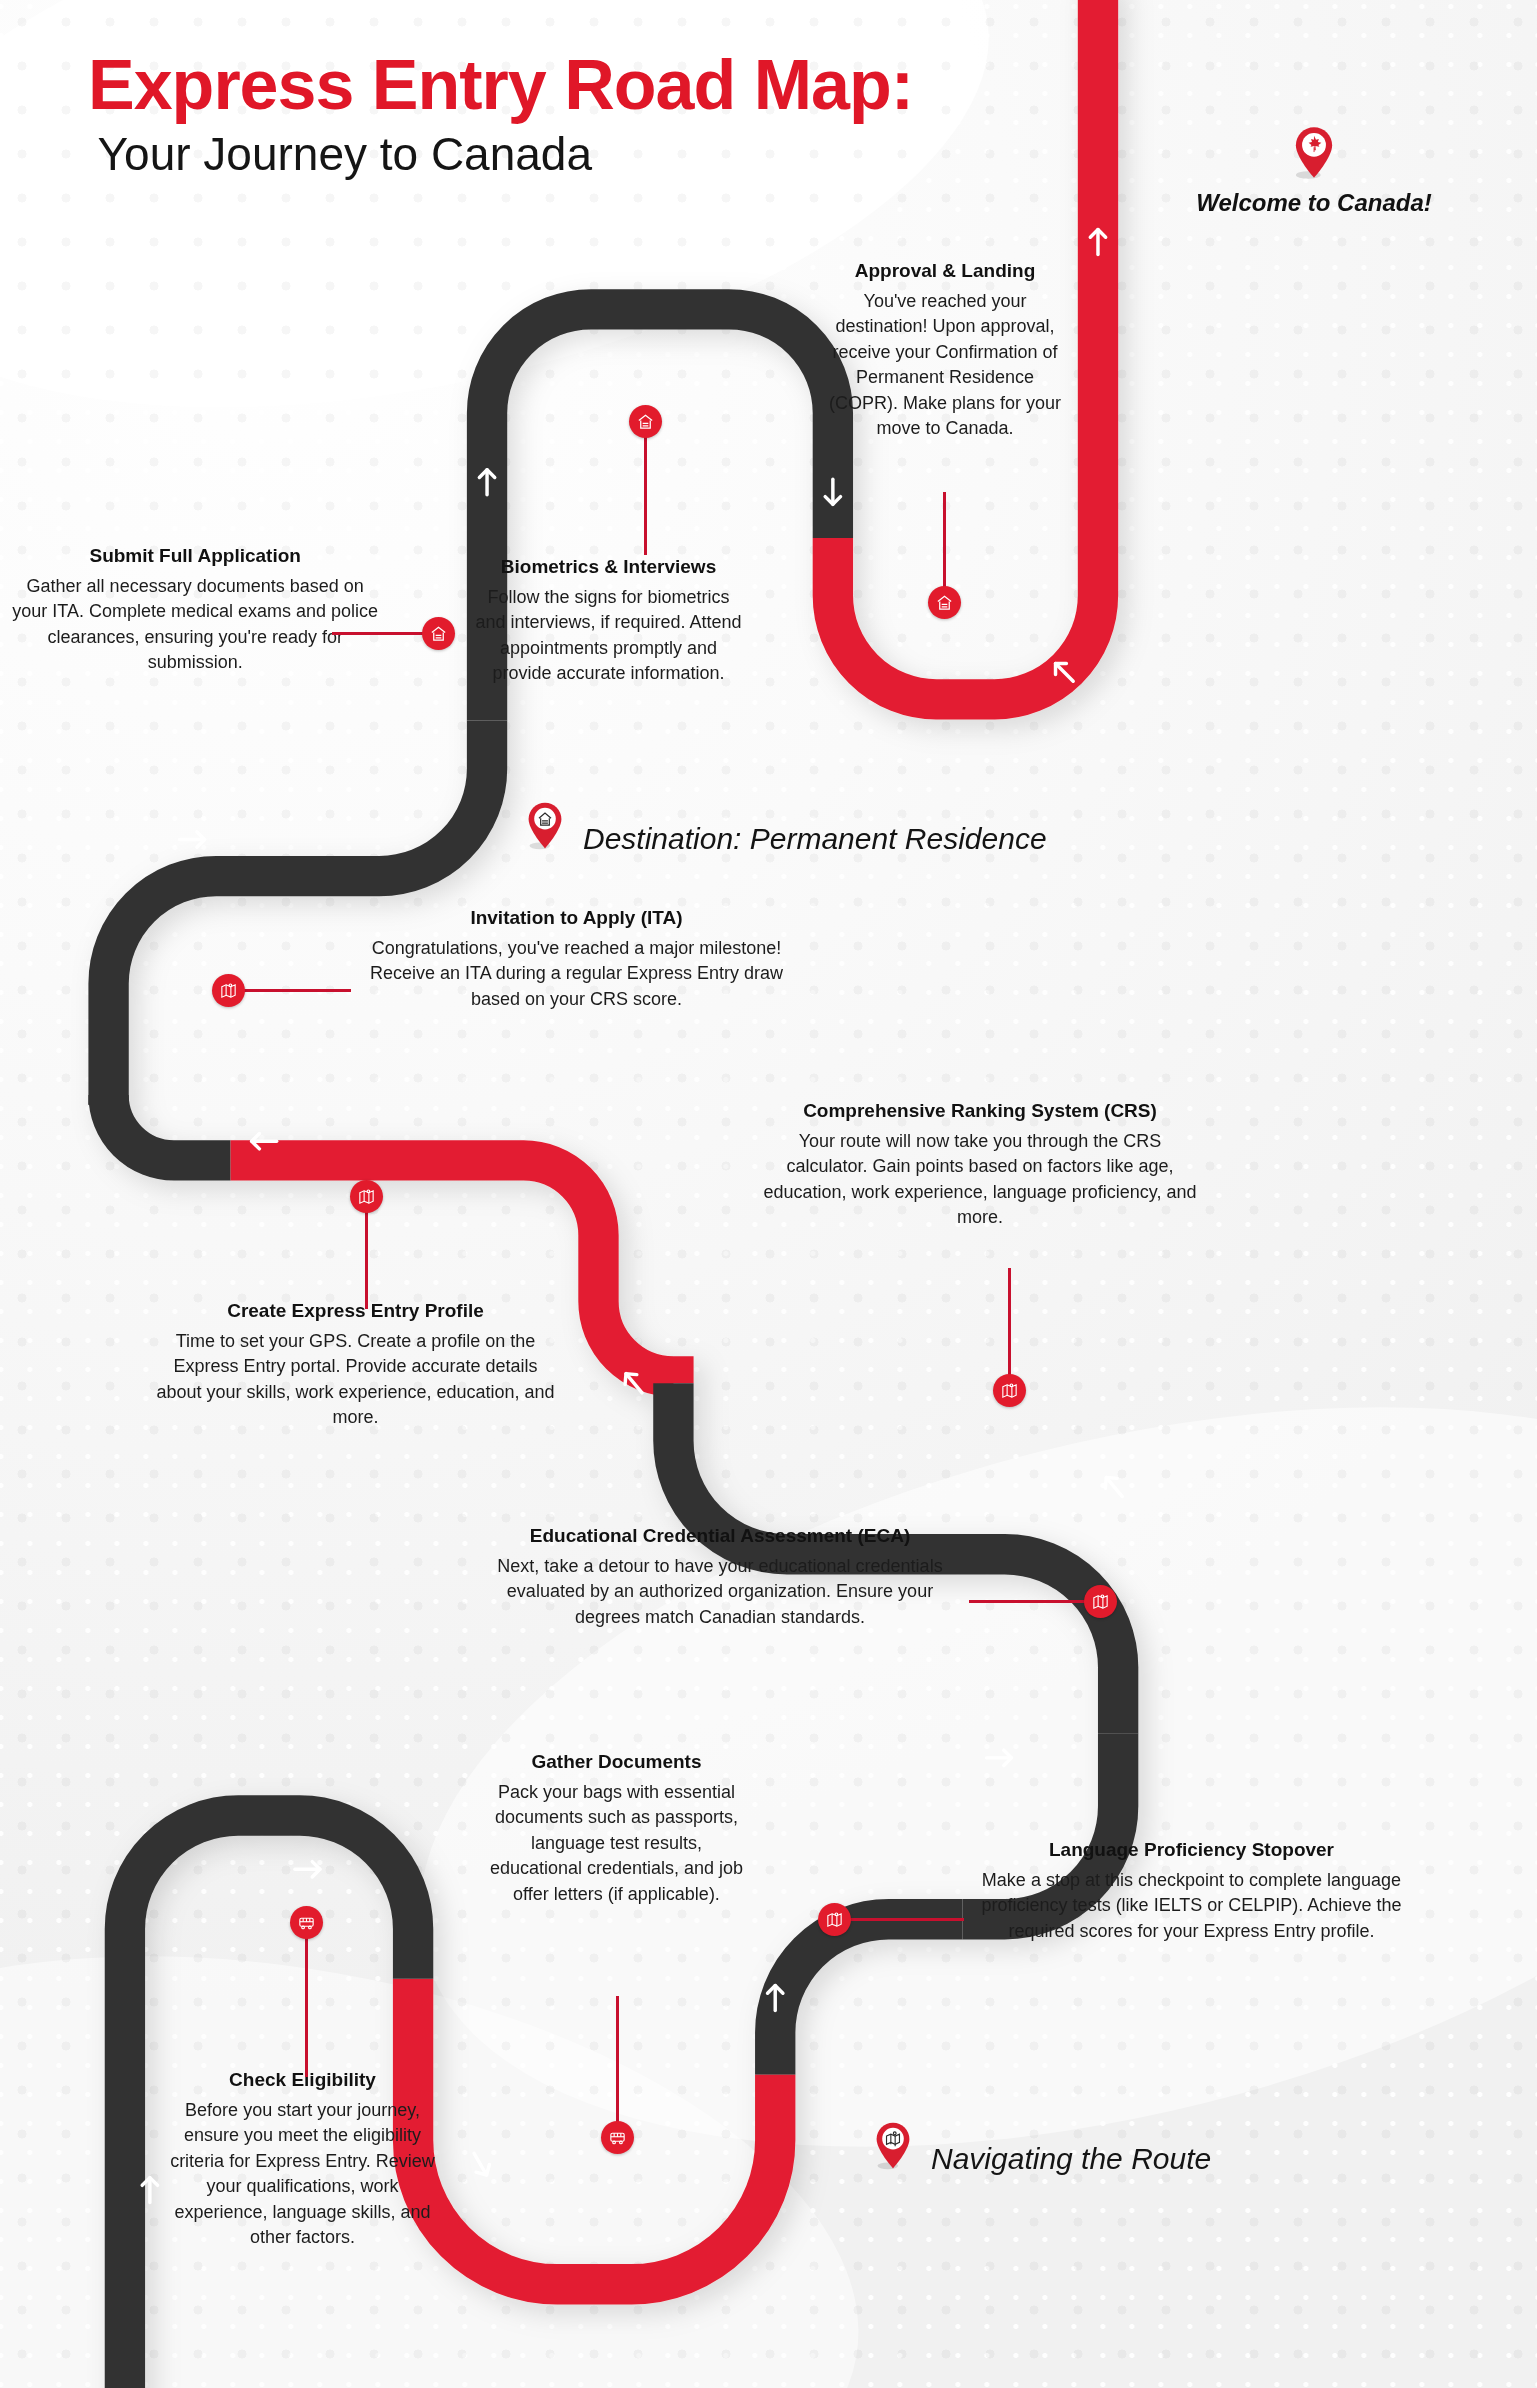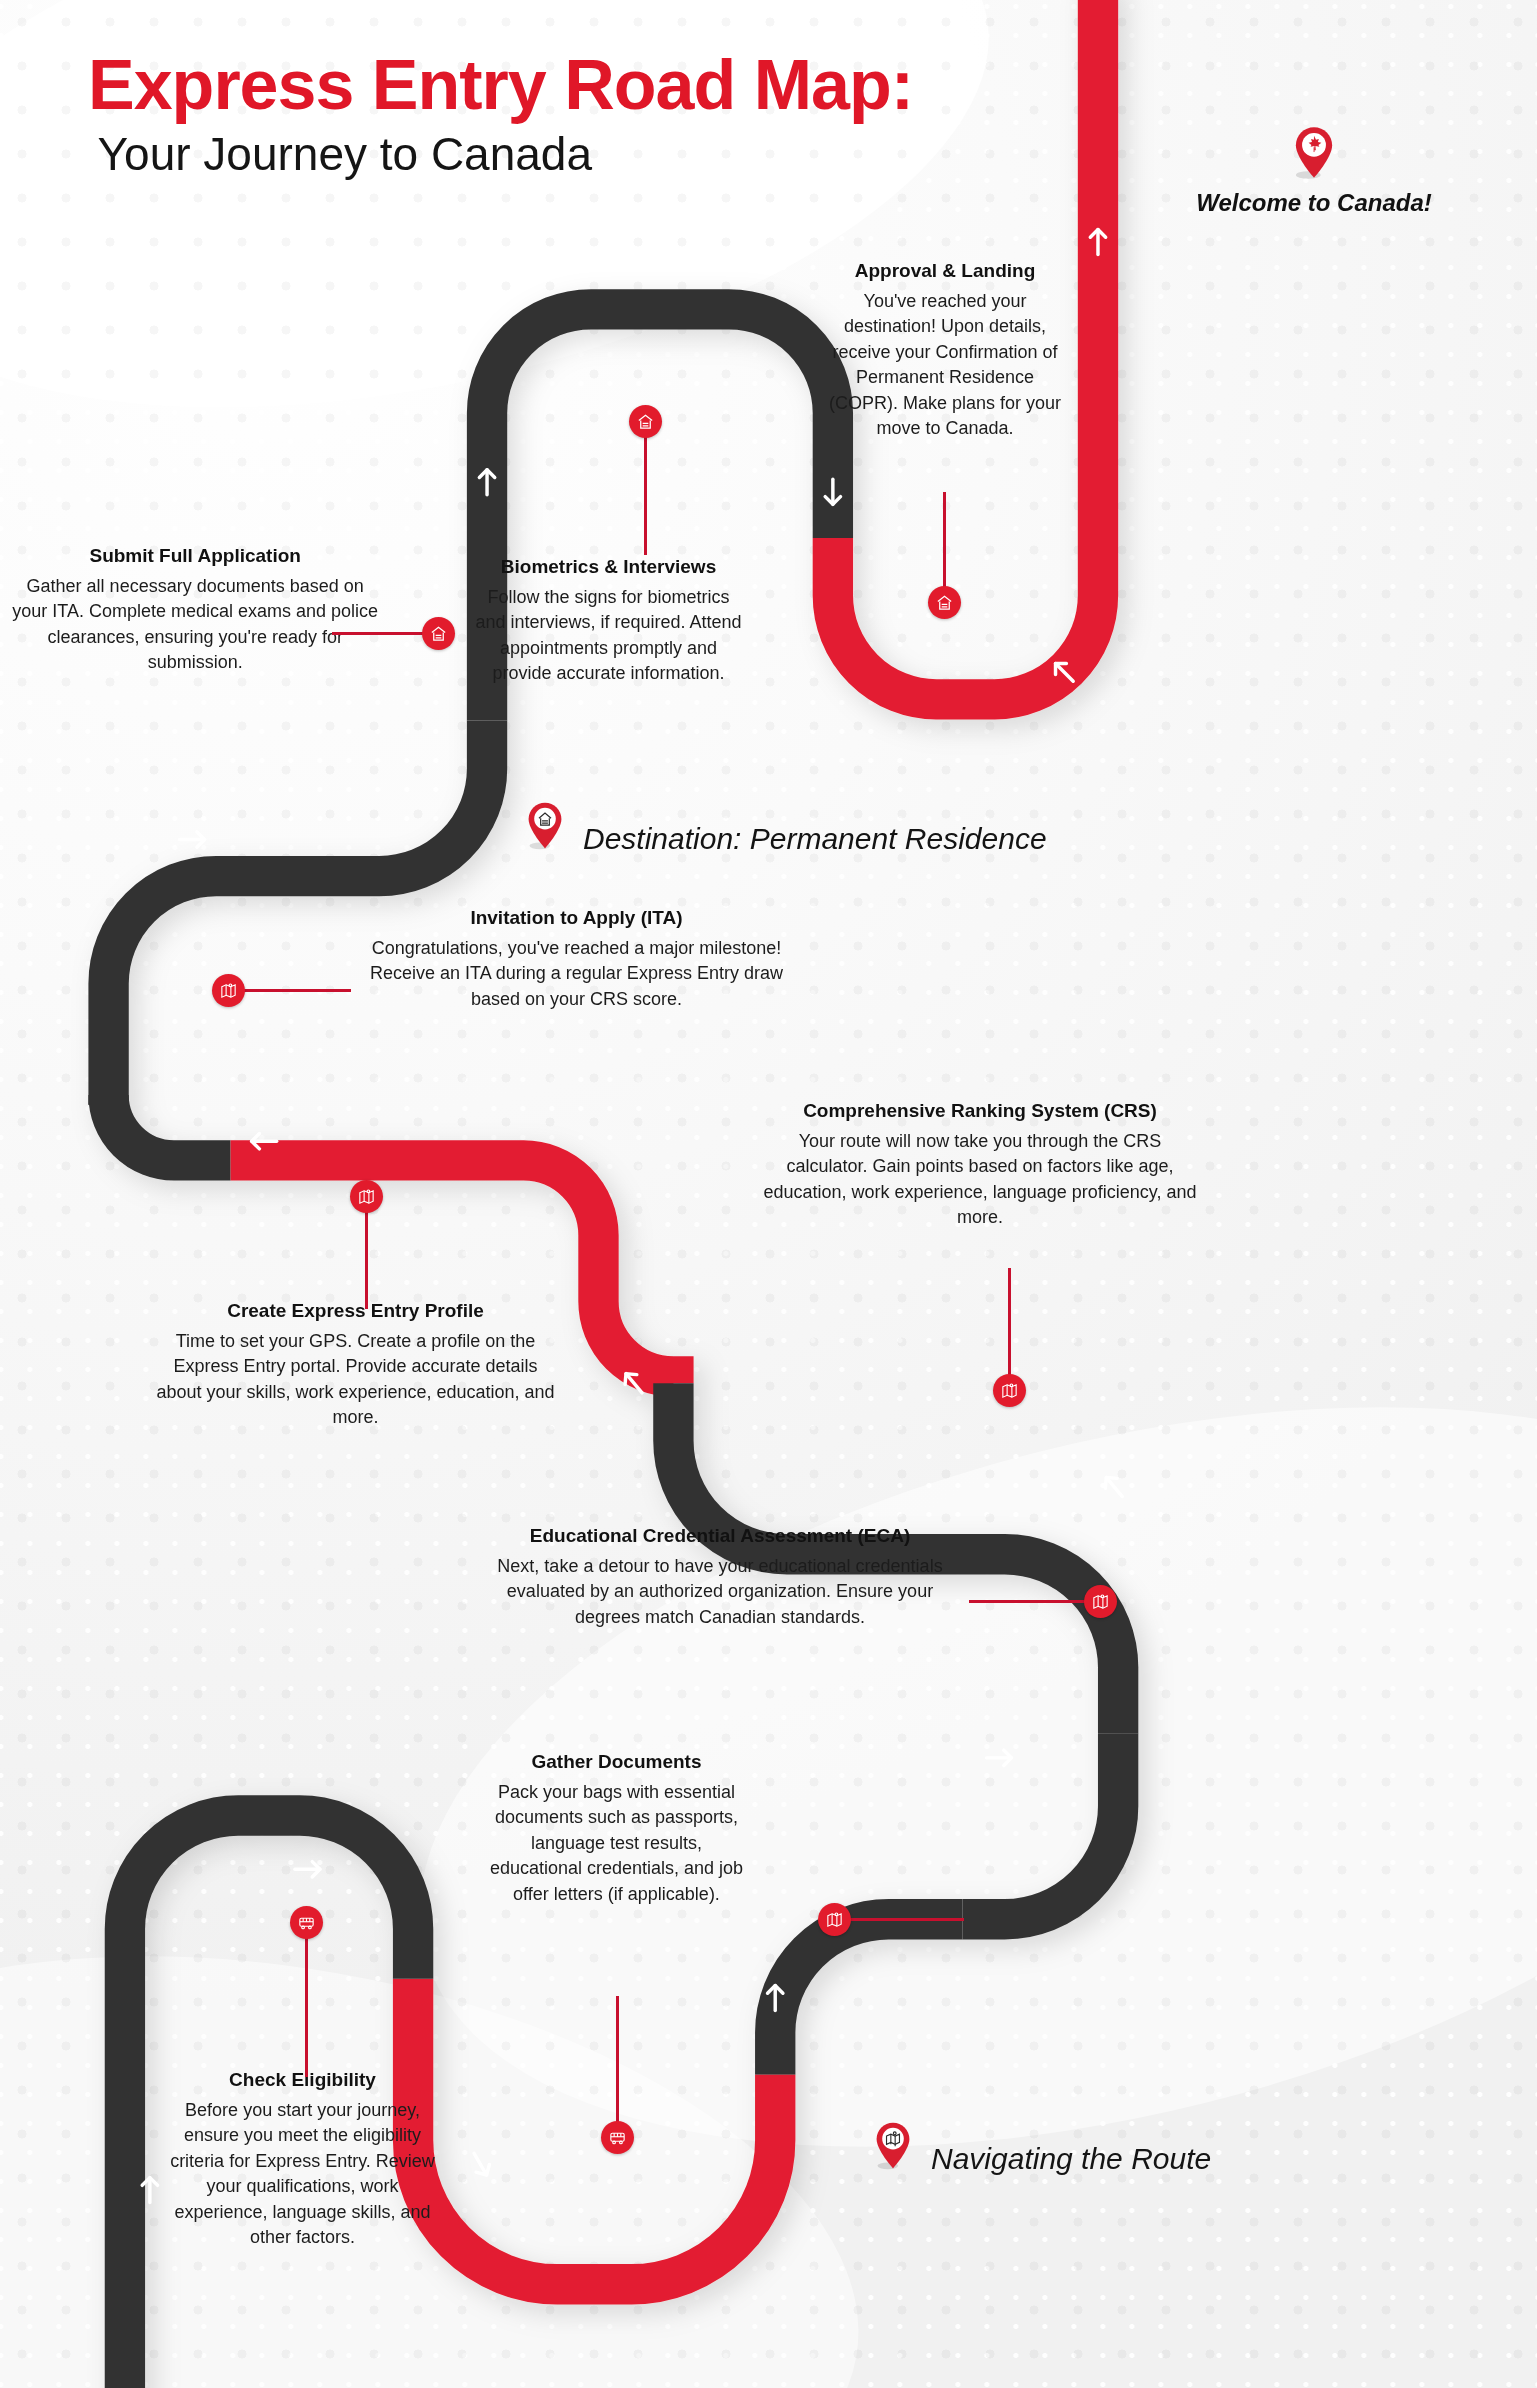--- a/index.html
+++ b/index.html
@@ -222,21 +222,21 @@
           <path d="M22 11l2.1 4.2 3-.9-1 3.3 3.6.6-3 2.3.9 1.9-4.1-.8.4 4.6h-1.8l.4-4.6-4.1.8.9-1.9-3-2.3 3.6-.6-1-3.3 3 .9z" fill="#d81e2f"></path>
           <rect x="21.6" y="23" width=".9" height="5" fill="#d81e2f"></rect>
         </svg>
       </span>
     </div>
     <div class="w-title">Welcome to Canada!</div>
   </div>
 
   <div class="block ta-c" style="left:819px;top:259px;width:252px;">
     <div class="b-title">Approval &amp; Landing</div>
-    <p class="b-body">You've reached your destination! Upon details, receive your Confirmation of Permanent Residence (COPR). Make plans for your move to Canada.</p>
+    <p class="b-body">You've reached your destination! Upon approval, receive your Confirmation of Permanent Residence (COPR). Make plans for your move to Canada.</p>
   </div>
   <div class="marker" style="left:944px;top:492px;">
     <div class="stem" style="left:-1.4px;top:0;width:2.9px;height:106px;"></div>
     <div class="dot" style="left:-16.3px;top:94px;">
       <svg width="19" height="19" viewBox="0 0 20 20" fill="none" stroke="#fff" stroke-width="1.3">
         <path d="M3 9l7-5.5L17 9"></path>
           <path d="M5 9v8h10V9"></path>
           <path d="M7 12h6M7 14.5h6"></path>
       </svg>
     </div>
@@ -341,20 +341,24 @@
     <div class="stem" style="left:-131px;top:-1.4px;width:131px;height:2.9px;"></div>
     <div class="dot" style="left:-16.3px;top:-16.3px;">
       <svg width="19" height="19" viewBox="0 0 20 20" fill="none" stroke="#fff" stroke-width="1.2">
         <path d="M3 6l4.5-2 5 2 4.5-2v11l-4.5 2-5-2L3 17z"></path>
         <path d="M7.5 4v11M12.5 6v11"></path>
         <circle cx="12" cy="4.5" r="1.4"></circle>
       </svg>
     </div>
   </div>
 
+  <div class="block ta-c" style="left:961px;top:1838px;width:461px;">
+    <div class="b-title">Language Proficiency Stopover</div>
+    <p class="b-body">Make a stop at this checkpoint to complete language proficiency tests (like IELTS or CELPIP). Achieve the required scores for your Express Entry profile.</p>
+  </div>
   <div class="marker" style="left:834px;top:1919px;">
     <div class="stem" style="left:15.4px;top:-1.4px;width:115px;height:2.9px;"></div>
     <div class="dot" style="left:-16.3px;top:-16.3px;">
       <svg width="19" height="19" viewBox="0 0 20 20" fill="none" stroke="#fff" stroke-width="1.2">
         <path d="M3 6l4.5-2 5 2 4.5-2v11l-4.5 2-5-2L3 17z"></path>
         <path d="M7.5 4v11M12.5 6v11"></path>
         <circle cx="12" cy="4.5" r="1.4"></circle>
       </svg>
     </div>
   </div>

